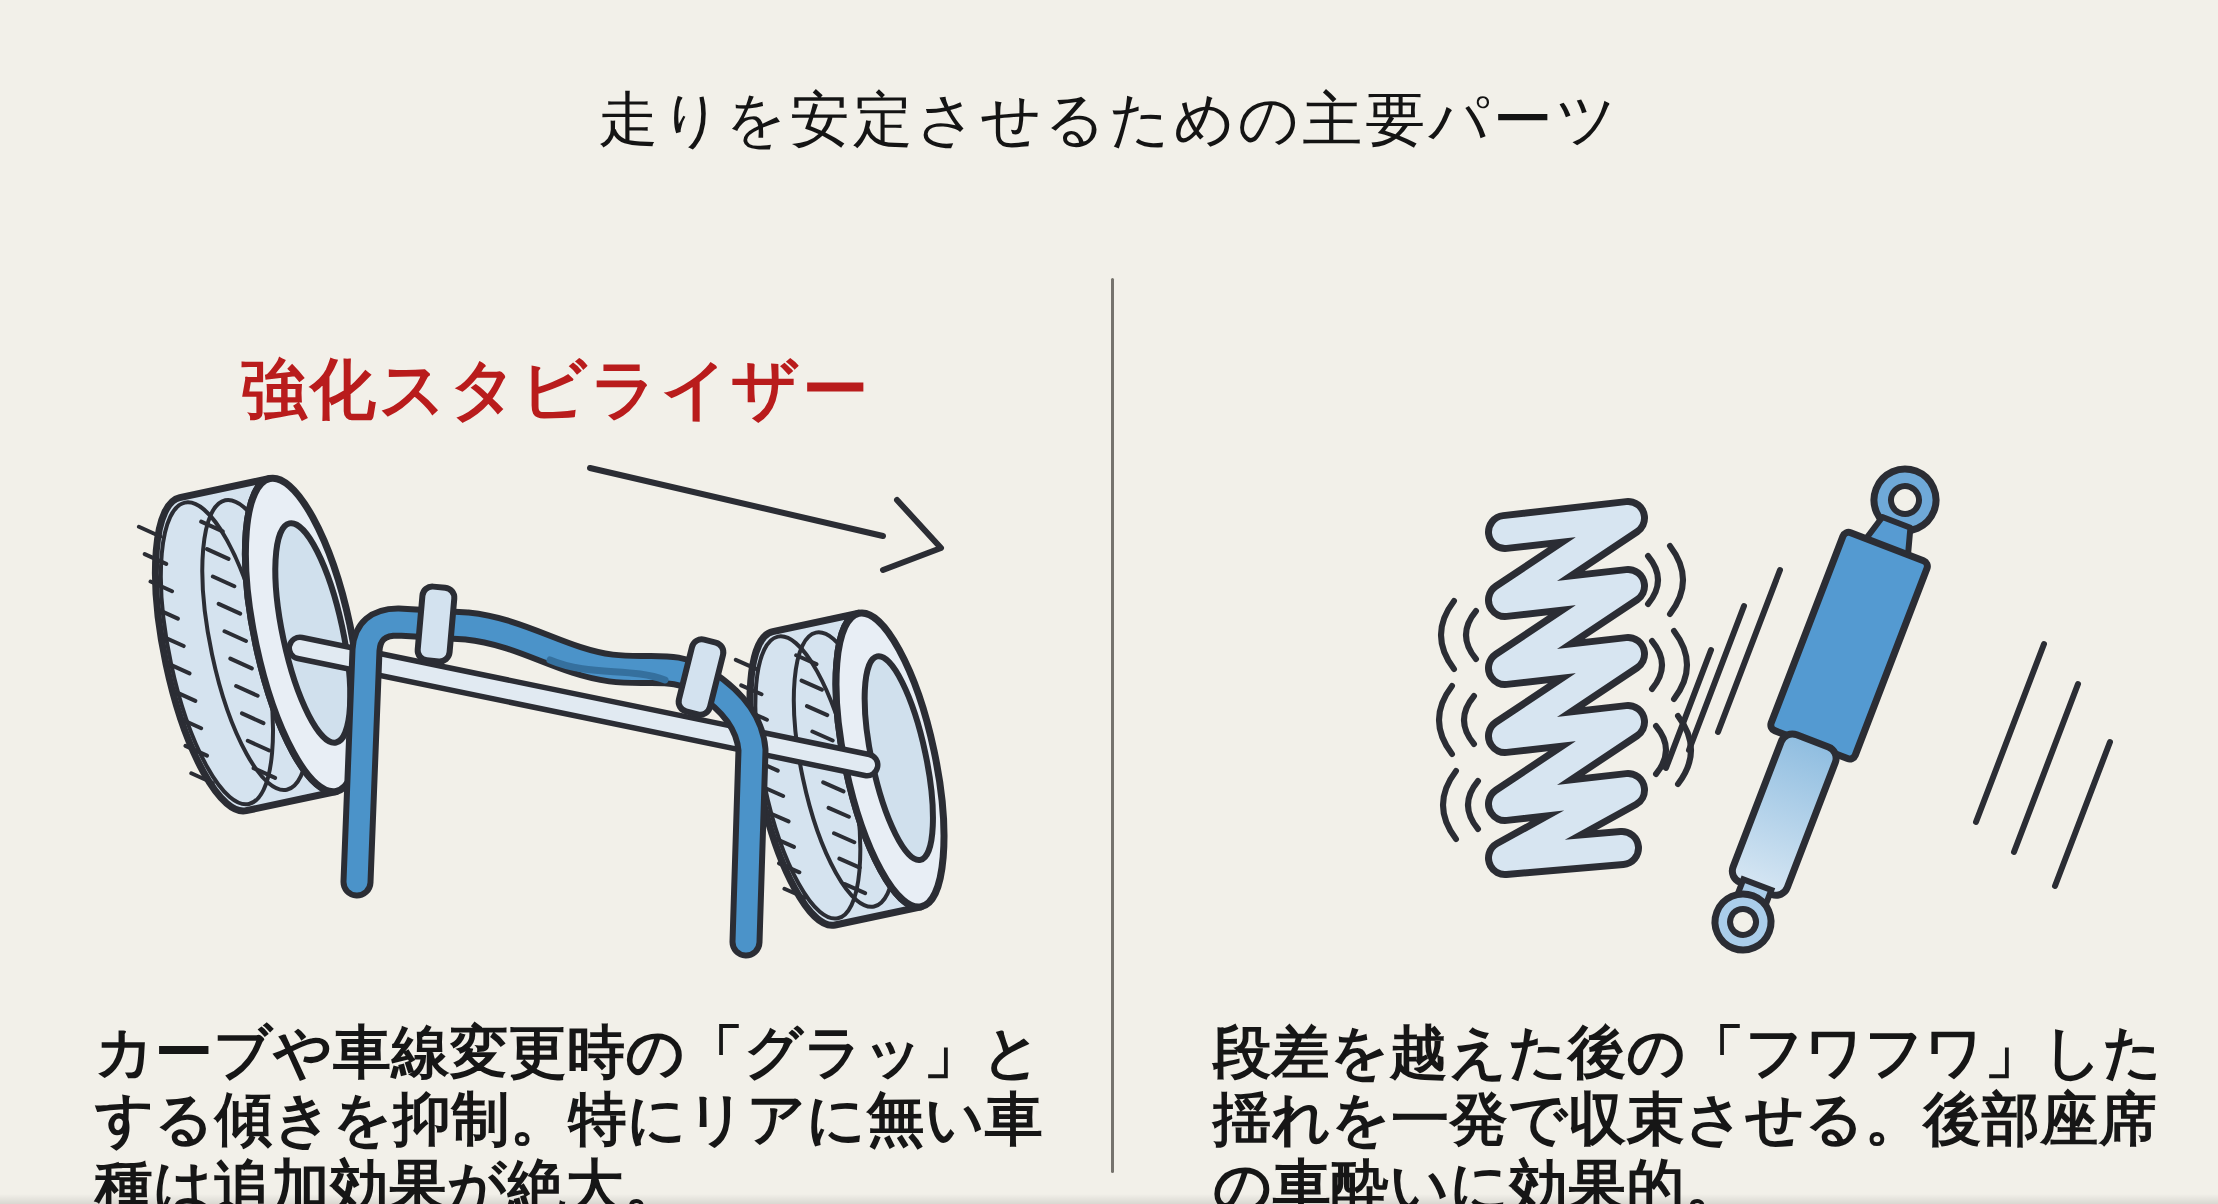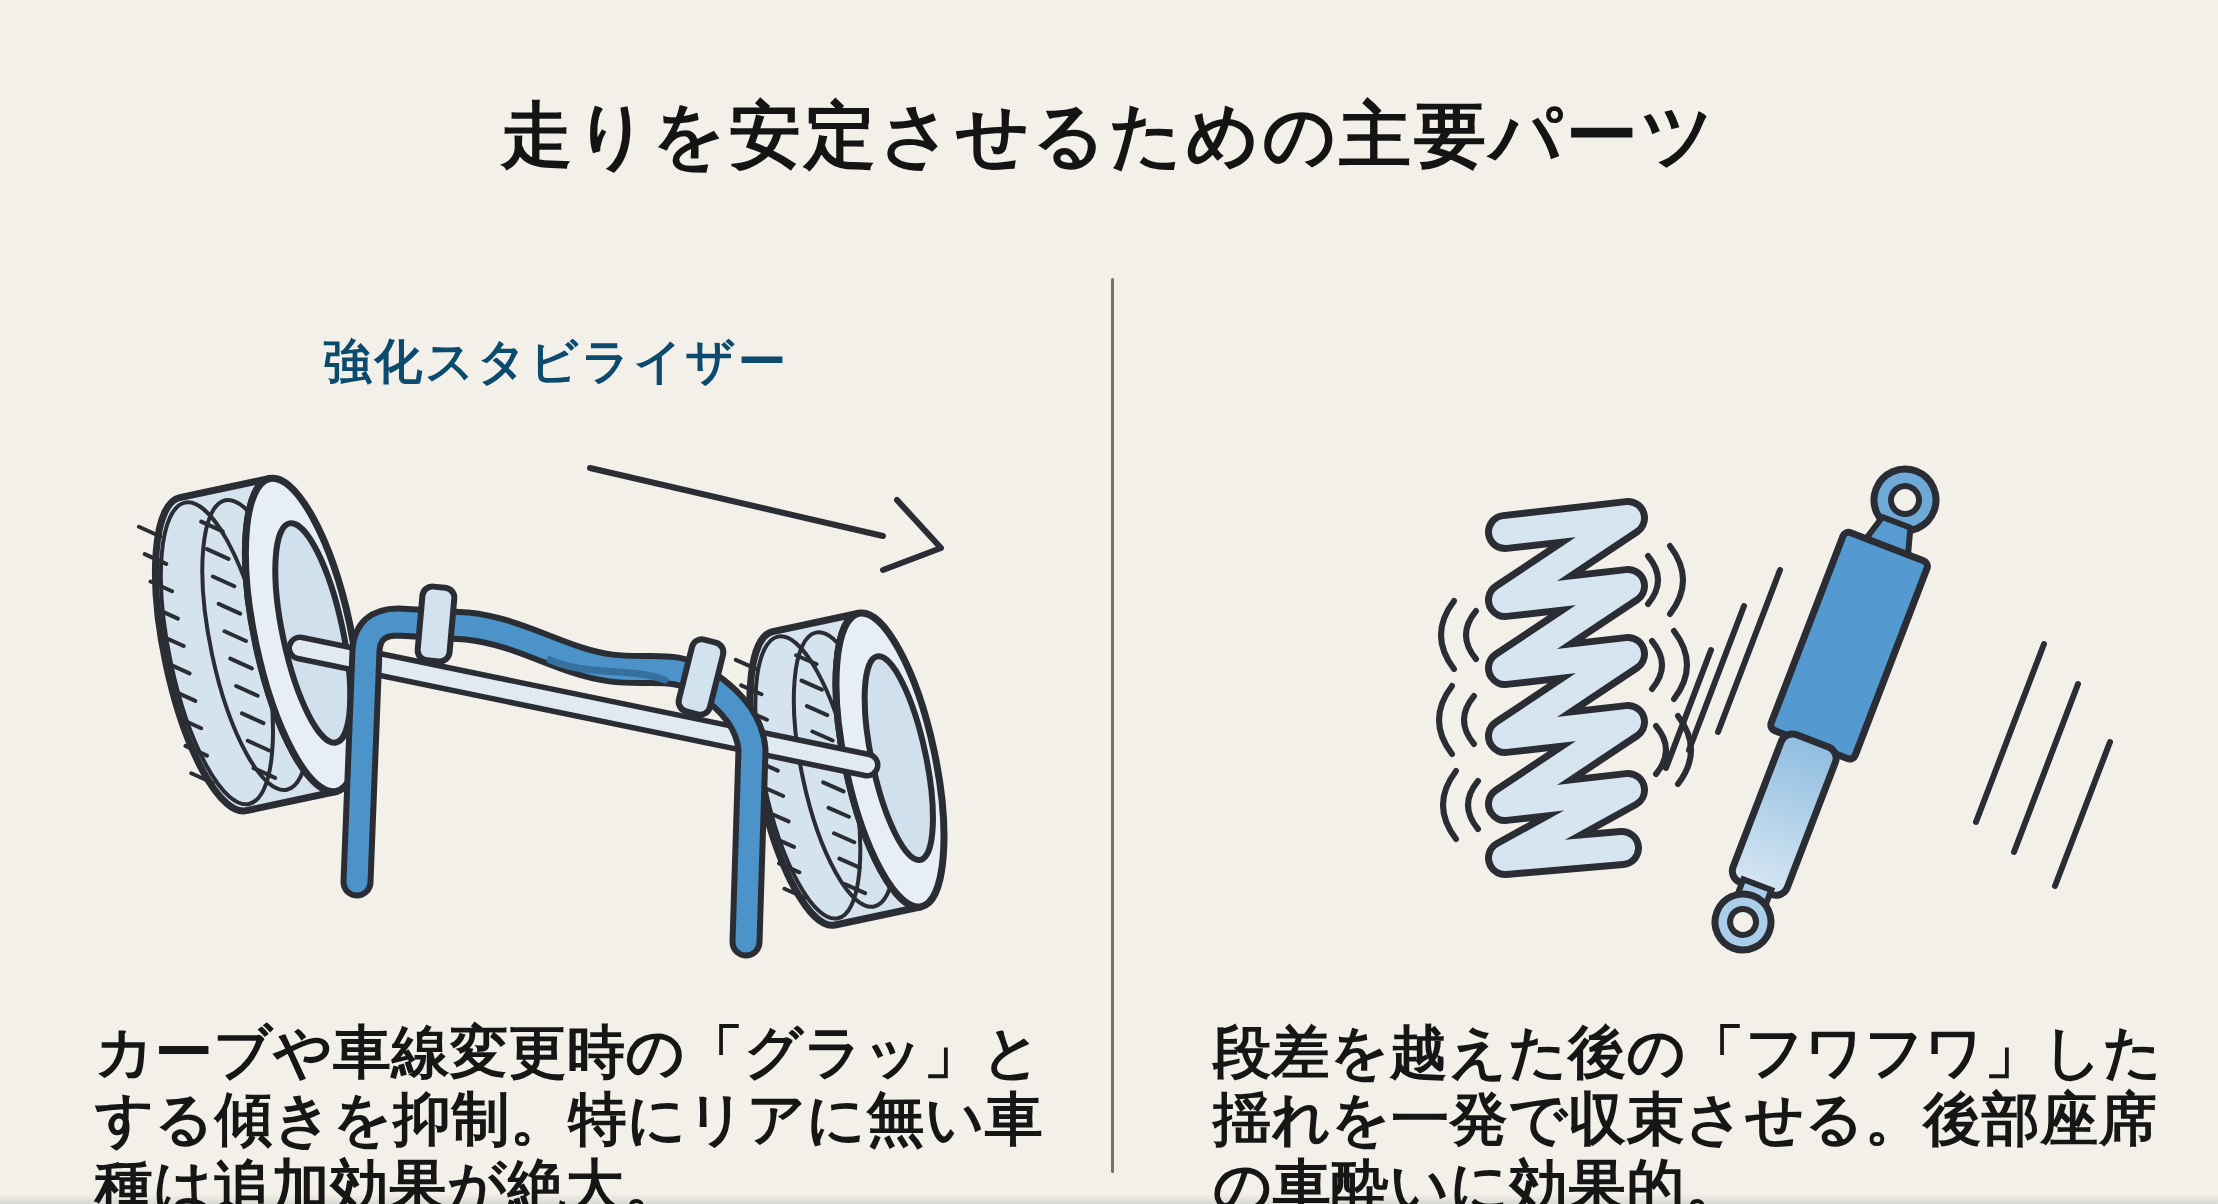--- a/index.html
+++ b/index.html
@@ -12,28 +12,28 @@
     color:#141414;
   }
   .canvas::after{
     content:"";position:absolute;left:0;bottom:0;width:100%;height:10px;
     background:linear-gradient(to bottom,rgba(0,0,0,0),rgba(0,0,0,0.10));
     pointer-events:none;
   }
   .title{
     position:absolute;top:40px;left:0;width:100%;
     text-align:center;
-    font-size:72px;font-weight:700;letter-spacing:3px;
+    font-size:60px;font-weight:400;letter-spacing:3px;
     color:#141414;
   }
   .col-heading{
     position:absolute;top:290px;
     text-align:center;
-    font-size:48px;font-weight:900;letter-spacing:3px;
-    color:#0c4a6e;
+    font-size:66px;font-weight:900;letter-spacing:3px;
+    color:#b91c1c;
   }
   .col-heading.left{left:0;width:1112px;}
   .col-heading.right{left:1112px;width:1106px;}
   .divider{
     position:absolute;left:1111px;top:278px;
     width:3px;height:895px;
     background:#605d57;border-radius:2px;opacity:.85;
   }
   .description{
     position:absolute;top:960px;

